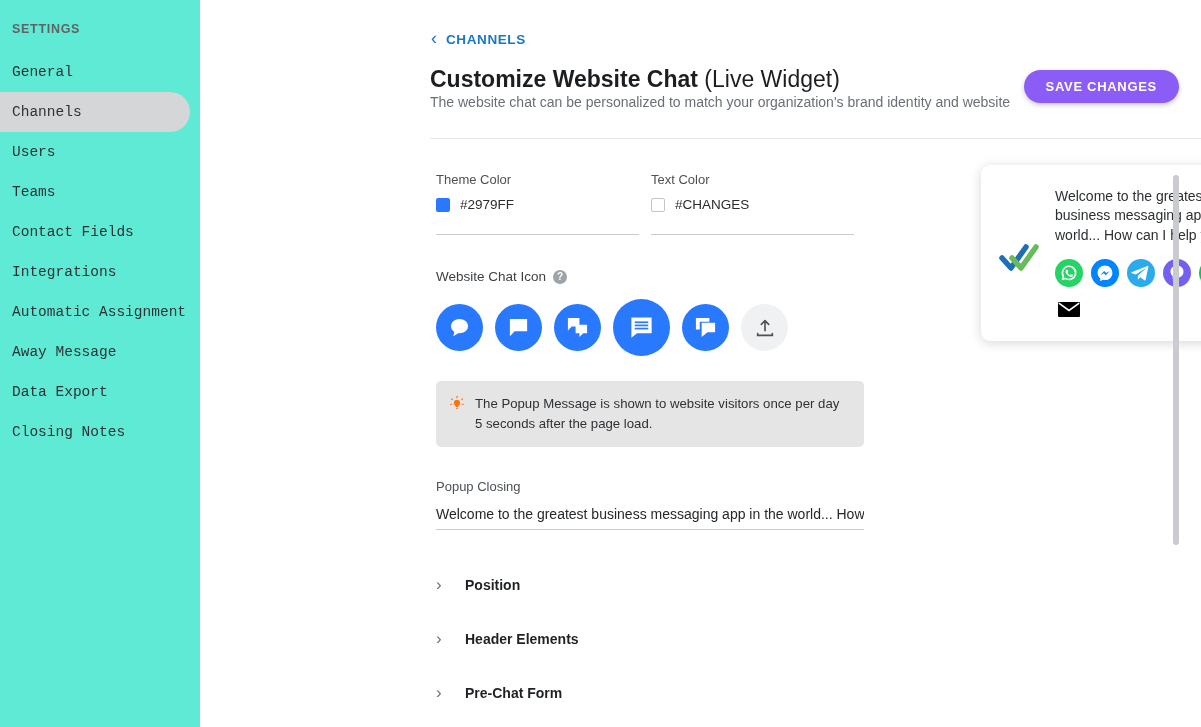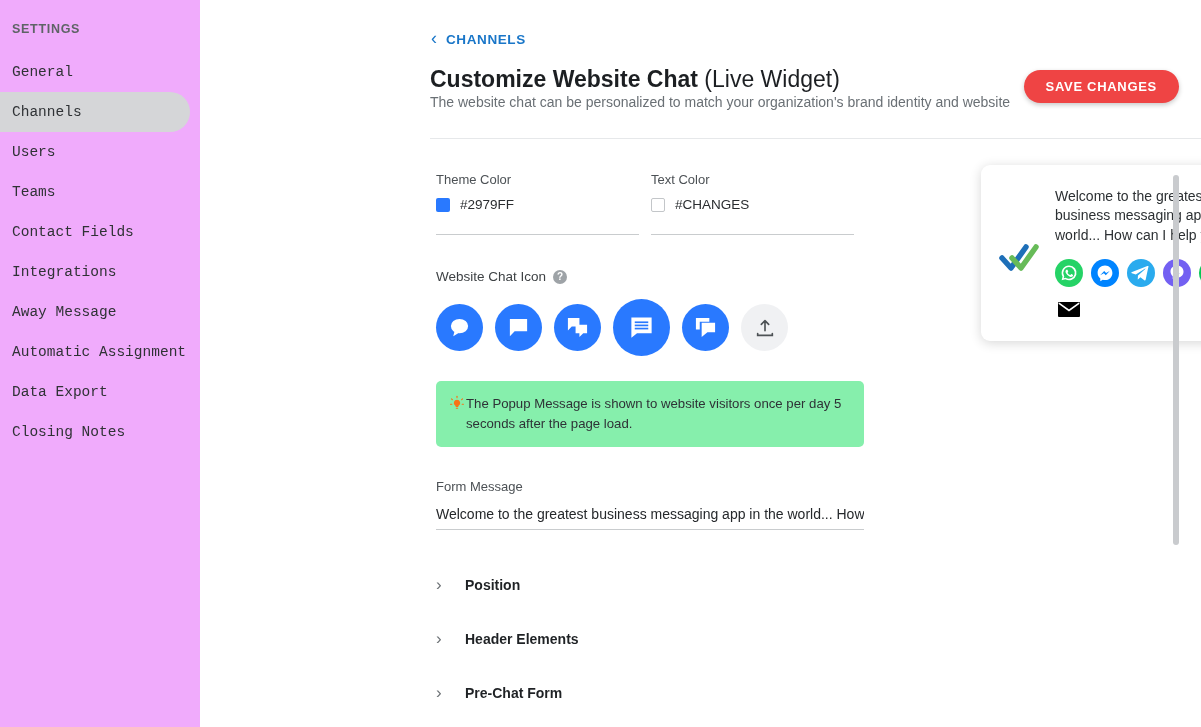--- a/index.html
+++ b/index.html
@@ -10,21 +10,21 @@
     overflow: hidden;
     background: #ffffff;
     font-family: "Liberation Sans", sans-serif;
     -webkit-font-smoothing: antialiased;
   }
   .app { position: relative; width: 1201px; height: 727px; display: flex; }
 
   
   .sidebar {
     width: 200px; height: 727px;
-    background: #f0abfc;
+    background: #5eead4;
     flex: 0 0 200px;
     padding-top: 22px;
     position: relative;
   }
   .sidebar-title {
     font-size: 12.5px; font-weight: bold; letter-spacing: 0.7px;
     color: #5e6366; padding-left: 12px; margin-bottom: 16px;
   }
   .nav-item {
     height: 40px; display: flex; align-items: center;
@@ -103,22 +103,22 @@
   }
   .icon-opt.selected { width: 57px; height: 57px; flex: 0 0 57px; }
   .icon-opt svg { width: 23px; height: 23px; fill: #fff; }
   .icon-opt.selected svg { width: 27px; height: 27px; }
   .icon-opt.upload {
     background: #f0f1f3; width: 47px; height: 47px;
   }
   .icon-opt.upload svg { width: 22px; height: 22px; fill: none; stroke: #4d5255; stroke-width: 1.8; }
 
   .tip-box {
-    margin-top: 25px; background: #86efac; border-radius: 5px;
-    padding: 13px 14px 13px 12px; display: flex; 
+    margin-top: 25px; background: #e5e5e5; border-radius: 5px;
+    padding: 13px 14px 13px 12px; display: flex; gap: 9px;
     width: 428px;
   }
   .tip-icon { flex: 0 0 18px; margin-top: 1px; }
   .tip-icon svg { width: 18px; height: 18px; }
   .tip-text { font-size: 13.2px; color: #2e3236; line-height: 1.5; }
 
   .popup-field { margin-top: 32px; }
   .popup-field .field-label { margin-bottom: 11px; }
   .popup-input {
     width: 428px; border: none; border-bottom: 1px solid #c9ccce;
@@ -185,24 +185,24 @@
         <div class="nav-item">
           <span>Teams</span>
         </div>
         <div class="nav-item">
           <span>Contact Fields</span>
         </div>
         <div class="nav-item">
           <span>Integrations</span>
         </div>
         <div class="nav-item">
+          <span>Automatic Assignment</span>
+        </div>
+        <div class="nav-item">
           <span>Away Message</span>
-        </div>
-        <div class="nav-item">
-          <span>Automatic Assignment</span>
         </div>
         <div class="nav-item">
           <span>Data Export</span>
         </div>
         <div class="nav-item">
           <span>Closing Notes</span>
         </div>
       </div>
   </div>
 
@@ -214,21 +214,21 @@
     </div>
 
     <div class="page-title">
       <span class="strong">Customize Website Chat</span>
       <span class="light">(Live Widget)</span>
     </div>
 
     <div class="page-sub">The website chat can be personalized to match your organization's brand identity and website</div>
     <div class="divider"></div>
 
-    <button class="save-btn" style="background: #ef4444;">SAVE CHANGES</button>
+    <button class="save-btn" style="background: #8b5cf6;">SAVE CHANGES</button>
 
     <div class="form-col">
 
       <div class="field-row">
         <div class="field">
           <div class="field-label">Theme Color</div>
           <div class="color-input">
             <span class="swatch" id="theme-swatch" style="background: rgb(41, 121, 255);"></span>
             <span class="color-val">#2979FF</span>
           </div>
@@ -300,21 +300,21 @@
               <line x1="19.4" y1="5.2" x2="18.1" y2="6.3"></line>
               <line x1="3.4" y1="12.4" x2="5.1" y2="12.4"></line>
               <line x1="20.6" y1="12.4" x2="18.9" y2="12.4"></line>
             </g>
           </svg>
         </span>
         <span class="tip-text">The Popup Message is shown to website visitors once per day 5 seconds after the page load.</span>
       </div>
 
       <div class="popup-field">
-        <div class="field-label">Form Message</div>
+        <div class="field-label">Popup Closing</div>
         <input class="popup-input" type="text" value="Welcome to the greatest business messaging app in the world... How can I help you?" style="">
       </div>
 
       <div class="accordion" id="accordion">
           <div class="acc-item">
             <span class="acc-chevron">›</span>
             <span class="acc-label">Position</span>
           </div>
           <div class="acc-item">
             <span class="acc-chevron">›</span>

